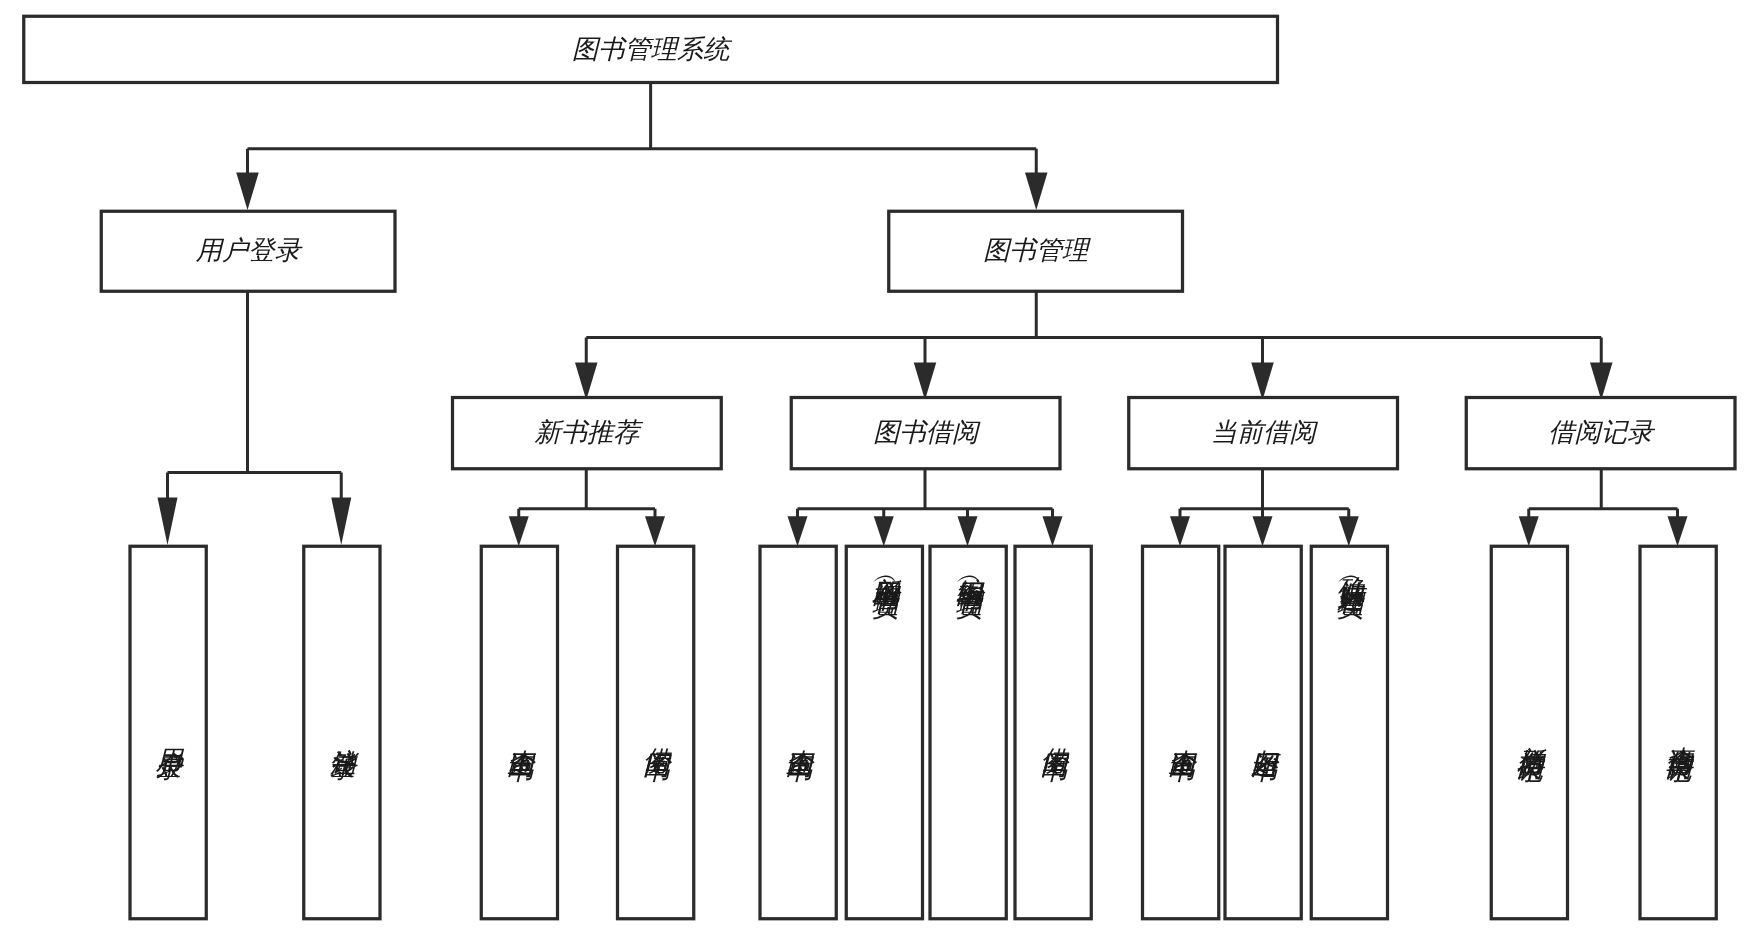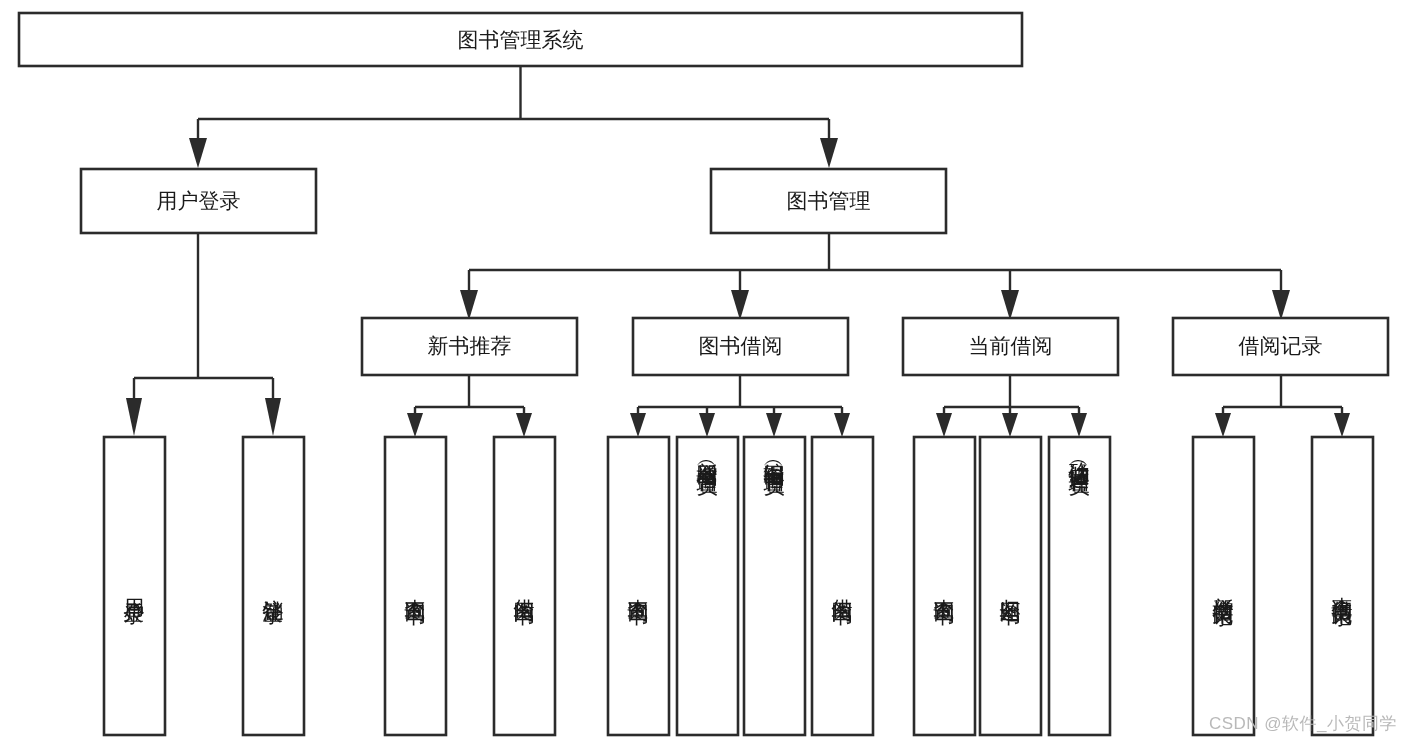--- a/index.html
+++ b/index.html
@@ -11,20 +11,21 @@
     width: 1405px;
     height: 747px;
     font-family: "Liberation Sans", "DejaVu Sans", sans-serif;
     overflow: hidden;
   }
   #diagram-root {
     position: relative;
     width: 1405px;
     height: 741px;
     background: #ffffff;
+    font-style: italic;
   }
   svg#flow {
     position: absolute;
     left: 0;
     top: 0;
     width: 1405px;
     height: 747px;
   }
   .box-rect {
     fill: #ffffff;
@@ -233,14 +234,13 @@
     <span class="v-label" style="margin-top:8px;">确认归还（管理员）</span>
   </div>
 
   <div class="v-label-wrap" style="left:1193px; top:437px; width:61px; height:298px;">
     <span class="v-label">新增借阅记录</span>
   </div>
   <div class="v-label-wrap" style="left:1312px; top:437px; width:61px; height:298px;">
     <span class="v-label">查询借阅记录</span>
   </div>
 
-  <div id="watermark">CSDN @软件_小贺同学</div>
 </div>
 
 </body></html>

